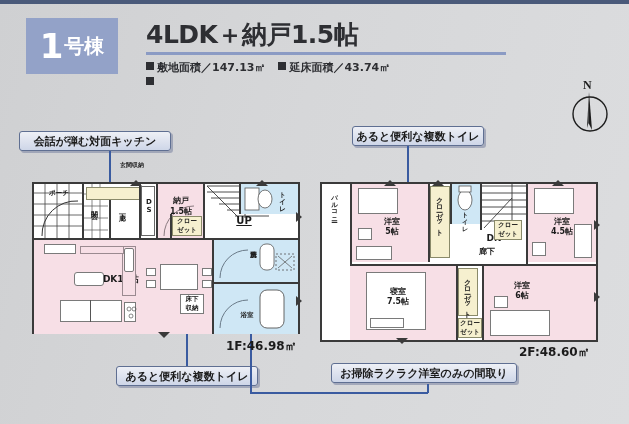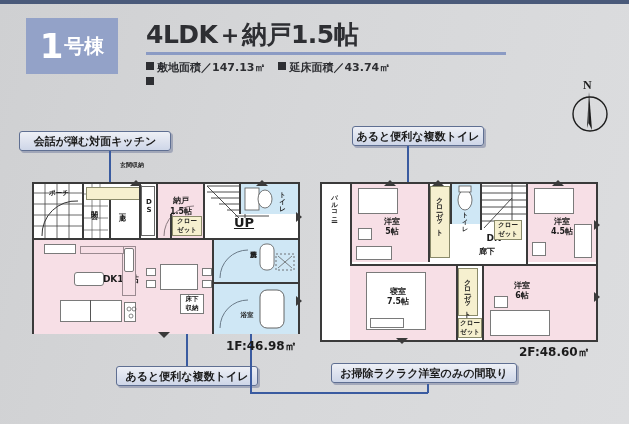--- a/index.html
+++ b/index.html
@@ -162,21 +162,21 @@
         <line x1="2" y1="8" x2="64" y2="8"></line>
           <line x1="6" y1="14" x2="64" y2="14"></line>
         <line x1="14" y1="20" x2="64" y2="20"></line>
           <line x1="22" y1="26" x2="64" y2="26"></line>
         <line x1="30" y1="32" x2="64" y2="32"></line>
         <line x1="2" y1="2" x2="34" y2="34"></line>
         <line x1="40" y1="0" x2="40" y2="34"></line>
       </g>
     </svg>
   </div>
-  <div class="lbl" style="left:198px; top:32px; width:24px; font-size:13px;text-decoration:underline;">UP</div>
+  <div class="lbl" style="left:198px; top:32px; width:24px; font-size:10px;text-decoration:underline;">UP</div>
 
   <div class="wall" style="left:205px; top:0; width:1.5px; height:30px;"></div>
   <div class="wet" style="left:207px; top:0; width:57px; height:30px;">
     <svg width="57" height="30">
       <rect x="4" y="4" width="14" height="22" fill="#fff" stroke="#555" stroke-width="0.8"></rect>
       <ellipse cx="24" cy="15" rx="7" ry="9" fill="#fff" stroke="#555" stroke-width="0.8"></ellipse>
     </svg>
   </div>
 
   <div class="lblv" style="left:245px; top:3px; font-size:6.5px;">トイレ</div>

